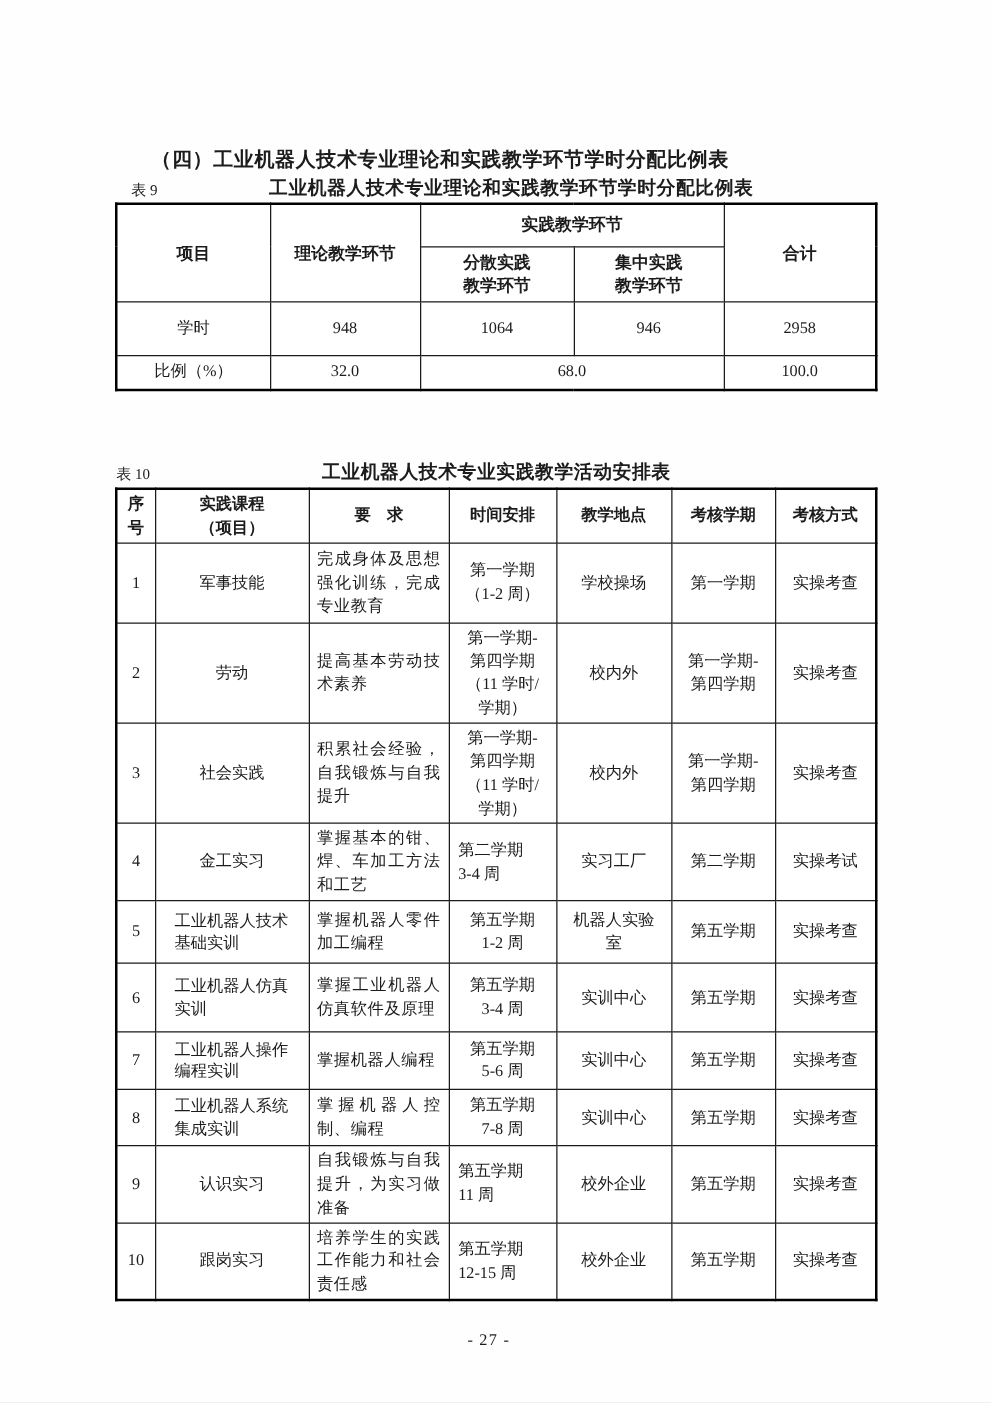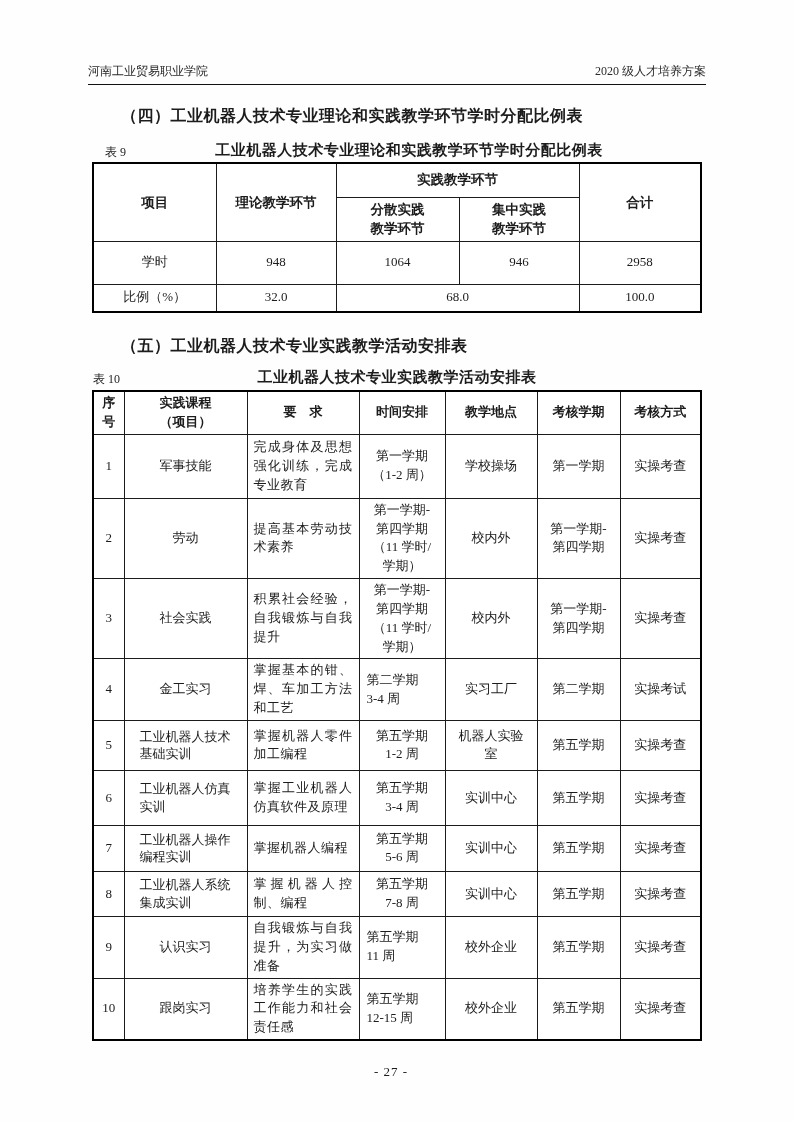--- a/index.html
+++ b/index.html
@@ -9,21 +9,21 @@
   }
   
   .running-header{
     position:absolute;top:58px;left:88px;width:618px;height:22px;
     display:flex;justify-content:space-between;align-items:flex-end;
     font-size:12px;color:#2a2a2a;border-bottom:1.5px solid #111;padding-bottom:4px;
   }
   
   .sec-title{
     position:absolute;left:88px;width:618px;font-size:16px;font-weight:bold;
-    text-indent:33px;letter-spacing:0.5px;white-space:nowrap;
+    text-indent:33px;letter-spacing:0.5px;white-space:nowrap;margin-top:12px;
   }
   .sec4-title{top:106px;}
   .sec5-title{top:336px;}
   
   .caption-row{position:absolute;left:88px;width:618px;text-align:center;height:20px;}
   .cap9{top:141px;margin-left:12px;}
   .cap10{top:368px;}
   .tbl-label{position:absolute;left:5px;top:3px;font-size:12px;font-weight:normal;}
   .tbl-caption{font-size:15px;font-weight:bold;letter-spacing:0.5px;}
   
@@ -41,24 +41,20 @@
   .course-small{font-size:11.5px;text-align:left;padding-left:15px;line-height:1.35;}
   
   .page-number{position:absolute;top:1064px;left:88px;width:618px;text-align:center;
     padding-right:12px;box-sizing:border-box;font-size:13px;letter-spacing:1px;}
 </style>
 </head>
 <body>
 
 <div class="page">
 
-  <div class="running-header">
-    <span>河南工业贸易职业学院</span>
-    <span>2020 级人才培养方案</span>
-  </div>
 
   <div class="sec-title sec4-title">（四）工业机器人技术专业理论和实践教学环节学时分配比例表</div>
 
   <div class="caption-row cap9">
     <span class="tbl-label">表 9</span>
     <span class="tbl-caption">工业机器人技术专业理论和实践教学环节学时分配比例表</span>
   </div>
 
   <table class="t9">
     <colgroup>
@@ -90,21 +86,20 @@
       </tr>
       <tr style="height:28px">
         <td>比例（%）</td>
         <td>32.0</td>
         <td colspan="2">68.0</td>
         <td>100.0</td>
       </tr>
     </tbody>
   </table>
 
-  <div class="sec-title sec5-title">（五）工业机器人技术专业实践教学活动安排表</div>
 
   <div class="caption-row cap10">
     <span class="tbl-label">表 10</span>
     <span class="tbl-caption">工业机器人技术专业实践教学活动安排表</span>
   </div>
 
   <table class="t10">
     <colgroup>
       <col style="width:31px">
         <col style="width:123px">

